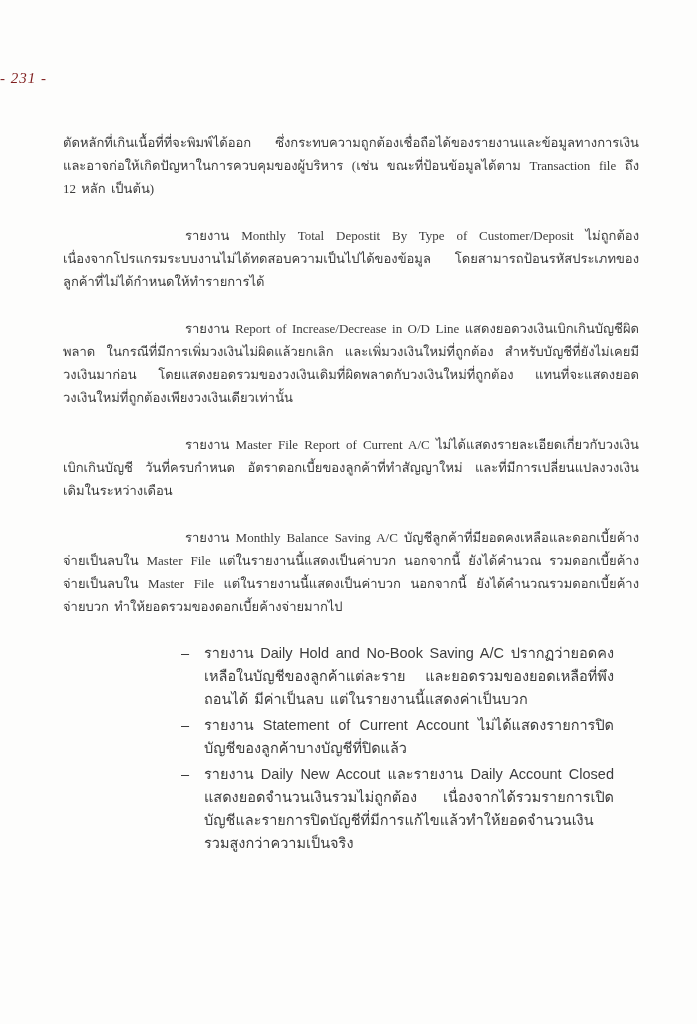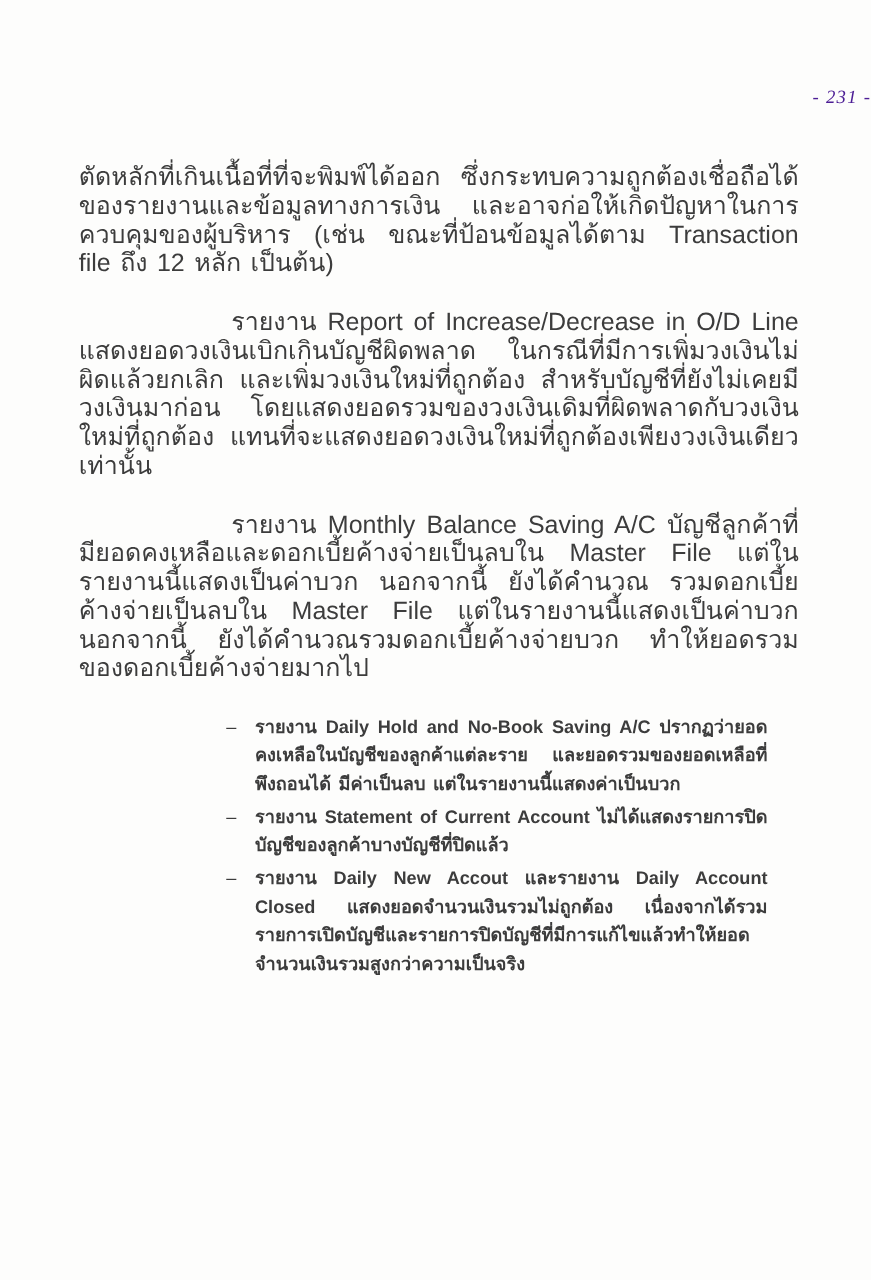--- a/index.html
+++ b/index.html
@@ -12,36 +12,37 @@
     width: 697px;
     height: 1024px;
     margin: 0 auto;
     background: #fdfdfc;
     overflow: hidden;
     font-family: "Liberation Sans", "DejaVu Sans", sans-serif;
     color: #3c3c3c;
   }
   .page-number {
     margin-top: 70px;
-    text-align: right;
+    text-align: left;
     font-family: "Liberation Serif", "DejaVu Serif", serif;
     font-style: italic;
     font-size: 15px;
     letter-spacing: 1px;
-    color: #4c1d95;
+    color: #7f1d1d;
   }
   .content {
     margin: 44px 58px 0 63px; 
   }
   .para {
     margin: 0 0 24px 0;
-    font-size: 20px;
+    font-size: 13px;
     line-height: 23px;
     text-align: justify;
     word-spacing: 2px;
+    font-family: Liberation Serif, serif;
   }
   .para.indent {
     text-indent: 122px;
   }
   .bullet-list {
     margin: 0 25px 0 118px;
   }
   .bullet-item {
     display: flex;
     align-items: flex-start;
@@ -54,39 +55,40 @@
     line-height: 23px;
     color: #3c3c3c;
   }
   .bullet-text {
     flex: 1;
     margin-left: 9px;
     font-size: 14.5px;
     line-height: 23px;
     text-align: justify;
     word-spacing: 2px;
-    font-weight: bold;
   }
 </style>
 </head>
 <body>
 
 <div class="page">
 
   <div class="page-number">- 231 -</div>
 
   <div class="content">
 
     <p class="para">ตัดหลักที่เกินเนื้อที่ที่จะพิมพ์ได้ออก ซึ่งกระทบความถูกต้องเชื่อถือได้ของรายงานและข้อมูลทางการเงิน และอาจก่อให้เกิดปัญหาในการควบคุมของผู้บริหาร (เช่น ขณะที่ป้อนข้อมูลได้ตาม Transaction file ถึง 12 หลัก เป็นต้น)</p>
 
 
 
+    <p class="para indent">รายงาน Monthly Total Depostit By Type of Customer/Deposit ไม่ถูกต้อง เนื่องจากโปรแกรมระบบงานไม่ได้ทดสอบความเป็นไปได้ของข้อมูล โดยสามารถป้อนรหัสประเภทของลูกค้าที่ไม่ได้กำหนดให้ทำรายการได้</p>
 
     <p class="para indent">รายงาน Report of Increase/Decrease in O/D Line แสดงยอดวงเงินเบิกเกินบัญชีผิดพลาด ในกรณีที่มีการเพิ่มวงเงินไม่ผิดแล้วยกเลิก และเพิ่มวงเงินใหม่ที่ถูกต้อง สำหรับบัญชีที่ยังไม่เคยมีวงเงินมาก่อน โดยแสดงยอดรวมของวงเงินเดิมที่ผิดพลาดกับวงเงินใหม่ที่ถูกต้อง แทนที่จะแสดงยอดวงเงินใหม่ที่ถูกต้องเพียงวงเงินเดียวเท่านั้น</p>
 
+    <p class="para indent">รายงาน Master File Report of Current A/C ไม่ได้แสดงรายละเอียดเกี่ยวกับวงเงินเบิกเกินบัญชี วันที่ครบกำหนด อัตราดอกเบี้ยของลูกค้าที่ทำสัญญาใหม่ และที่มีการเปลี่ยนแปลงวงเงินเดิมในระหว่างเดือน</p>
 
 
     <p class="para indent">รายงาน Monthly Balance Saving A/C บัญชีลูกค้าที่มียอดคงเหลือและดอกเบี้ยค้างจ่ายเป็นลบใน Master File แต่ในรายงานนี้แสดงเป็นค่าบวก นอกจากนี้ ยังได้คำนวณ รวมดอกเบี้ยค้างจ่ายเป็นลบใน Master File แต่ในรายงานนี้แสดงเป็นค่าบวก นอกจากนี้ ยังได้คำนวณรวมดอกเบี้ยค้างจ่ายบวก ทำให้ยอดรวมของดอกเบี้ยค้างจ่ายมากไป</p>
 
     <div class="bullet-list">
 
       <div class="bullet-item">
         <span class="bullet-dash">–</span>
         <span class="bullet-text">รายงาน Daily Hold and No-Book Saving A/C ปรากฏว่ายอดคงเหลือในบัญชีของลูกค้าแต่ละราย และยอดรวมของยอดเหลือที่พึงถอนได้ มีค่าเป็นลบ แต่ในรายงานนี้แสดงค่าเป็นบวก</span>
       </div>

